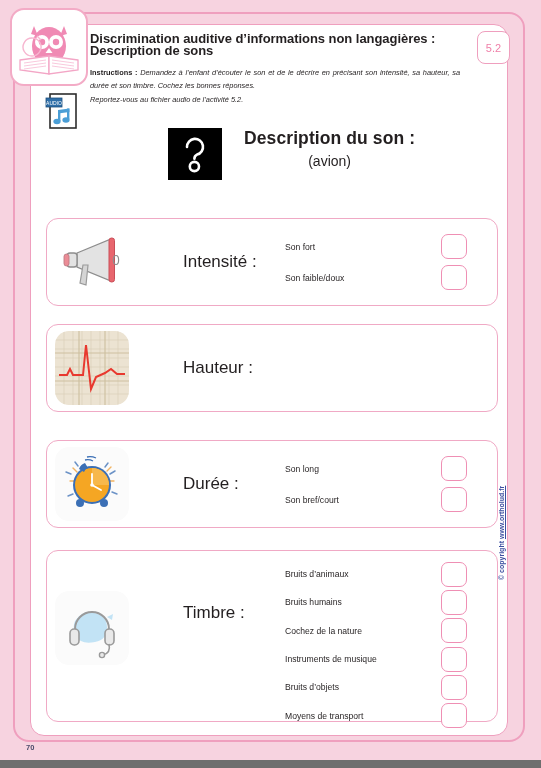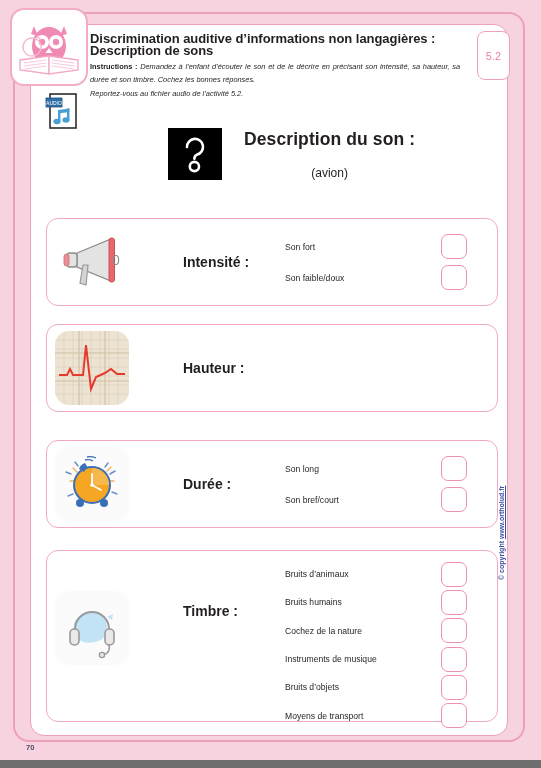--- a/index.html
+++ b/index.html
@@ -91,21 +91,21 @@
     font-size: 13px;
     font-weight: bold;
     color: #231f20;
     letter-spacing: -0.05px;
     line-height: 12px;
   }
   .hdr-instr {
     font-size: 7.4px;
     color: #231f20;
     line-height: 12.5px;
-    margin-top: 4px;
+    margin-top: 10px;
     text-align: justify;
   }
   .hdr-instr .lbl {
     font-weight: bold;
     font-style: normal;
   }
   .hdr-instr .it {
     font-style: italic;
   }
   .hdr-ref {
@@ -115,40 +115,40 @@
     line-height: 12.5px;
     margin-top: 2px;
   }
 
   
   .badge {
     position: absolute;
     left: 477px;
     top: 31px;
     width: 33px;
-    height: 49px;
+    height: 33px;
     border: 1.5px solid #ef9fbe;
     border-radius: 8px;
     background: #ffffff;
     color: #ef7fa8;
     font-size: 11px;
     display: flex;
     align-items: center;
     justify-content: center;
     box-sizing: border-box;
     z-index: 7;
   }
 
   
   .title-row {
     position: absolute;
     left: 132px;
     top: 128px;
     display: flex;
-    align-items: center;
+    align-items: flex-start;
     z-index: 5;
     padding-left: 36px;
   }
   .q-tile {
     width: 54px;
     height: 52px;
     background: #000000;
     display: flex;
     align-items: center;
     justify-content: center;
@@ -158,23 +158,23 @@
     margin-left: 22px;
     text-align: center;
   }
   .title-main {
     font-size: 17.5px;
     font-weight: bold;
     color: #231f20;
     letter-spacing: 0.1px;
   }
   .title-sub {
-    font-size: 12px;
-    color: #231f20;
-    margin-top: 16px;
+    font-size: 14px;
+    color: #231f20;
+    margin-top: 4px;
   }
 
   
   .card {
     position: absolute;
     left: 46px;
     border: 1.5px solid #f0a9c5;
     border-radius: 12px;
     background: #ffffff;
     box-sizing: border-box;
@@ -193,22 +193,22 @@
     width: 74px;
     height: 74px;
     border-radius: 14px;
     overflow: hidden;
   }
   .card-label {
     position: absolute;
     left: 136px;
     top: 50%;
     transform: translateY(-50%);
-    font-size: 14px;
-    font-weight: bold;
+    font-size: 17px;
+    font-weight: normal;
     color: #231f20;
     white-space: nowrap;
   }
   .options {
     position: absolute;
     left: 238px;
     top: 0;
     right: 0;
     height: 100%;
     display: flex;

